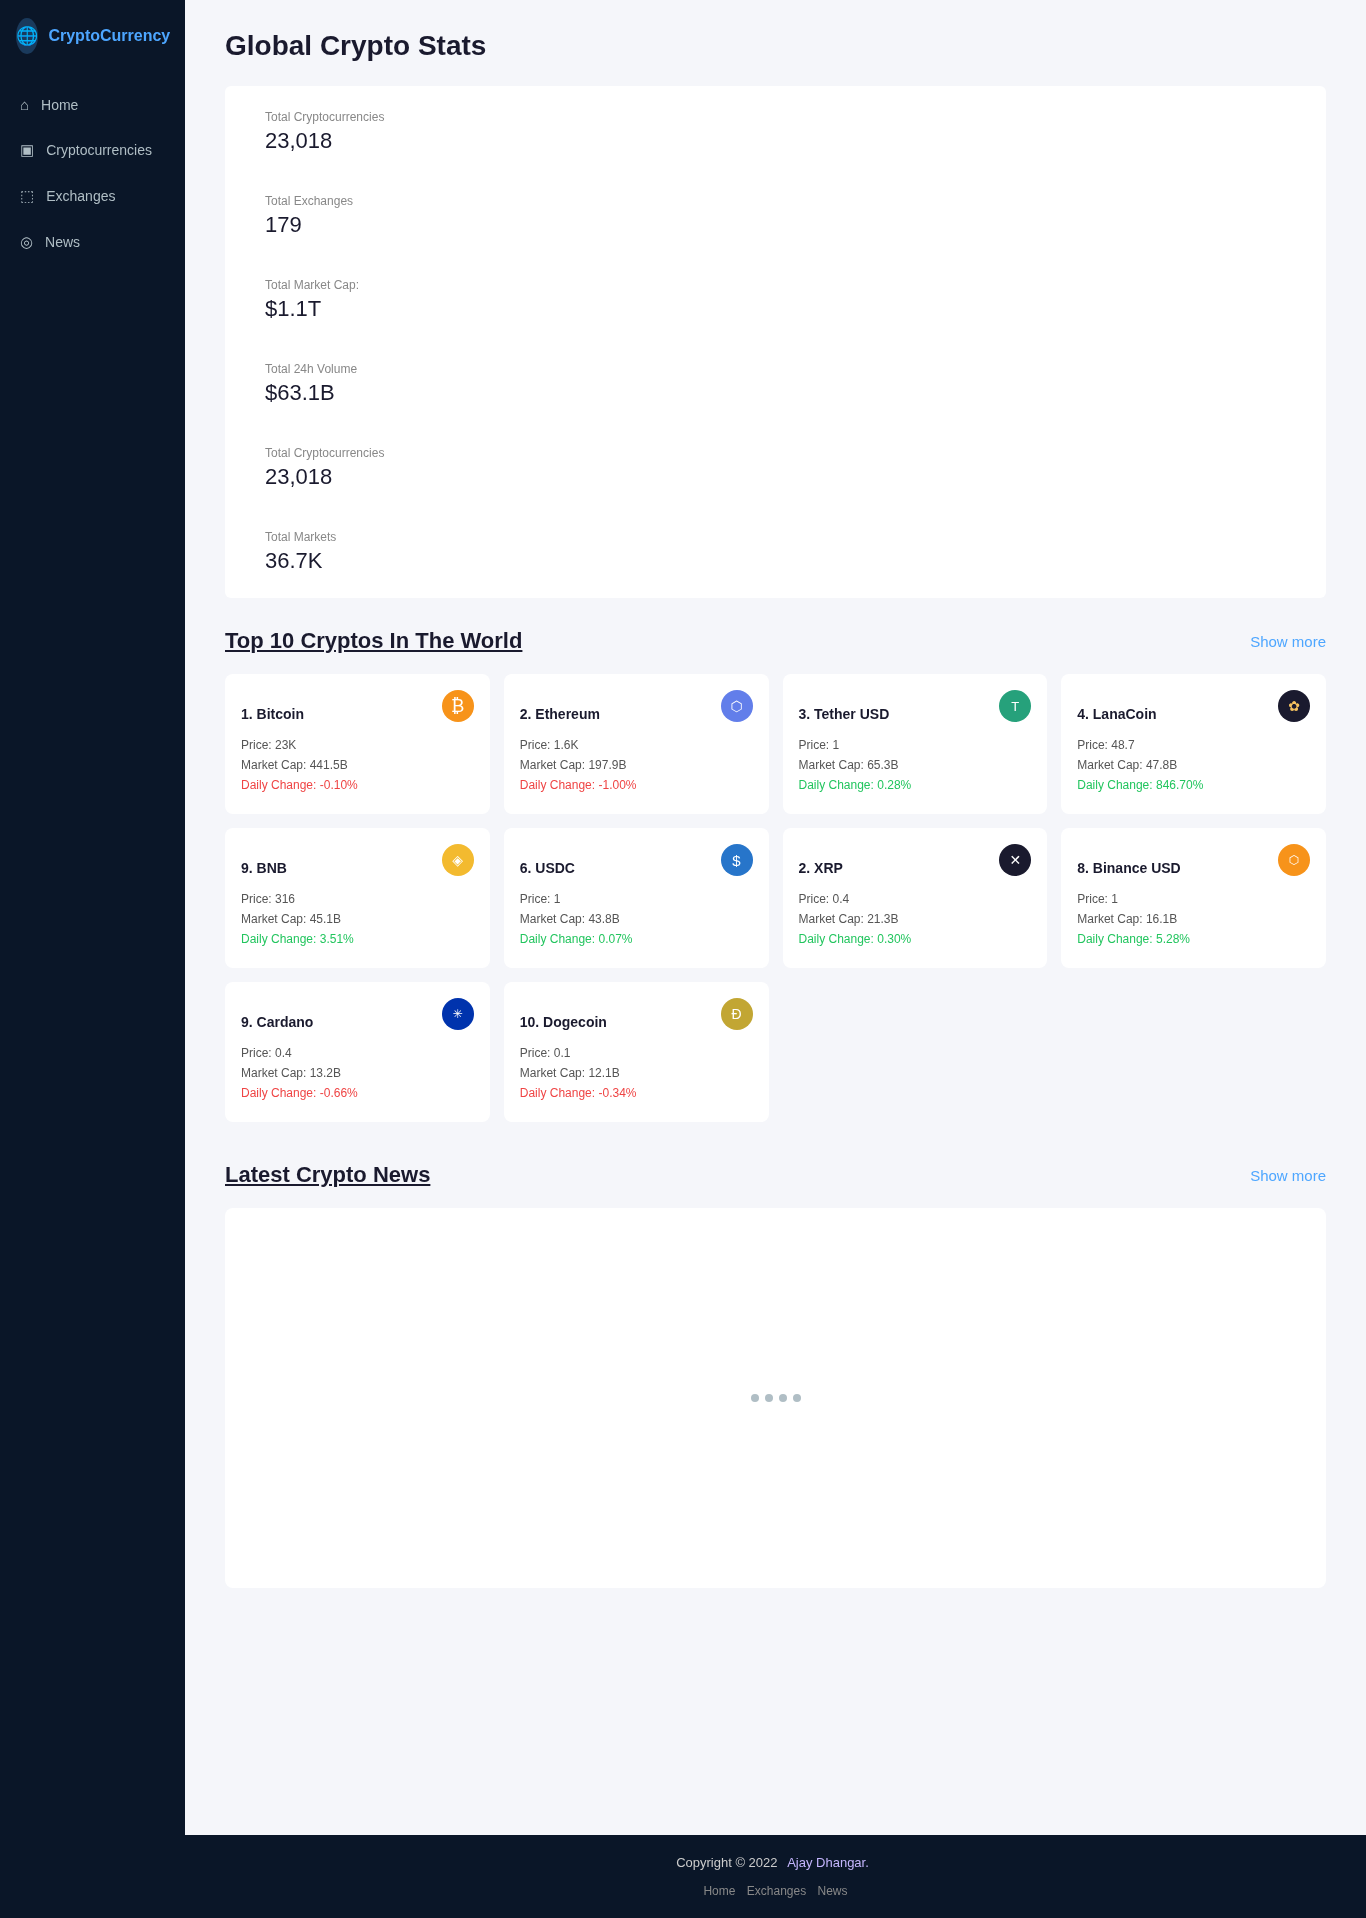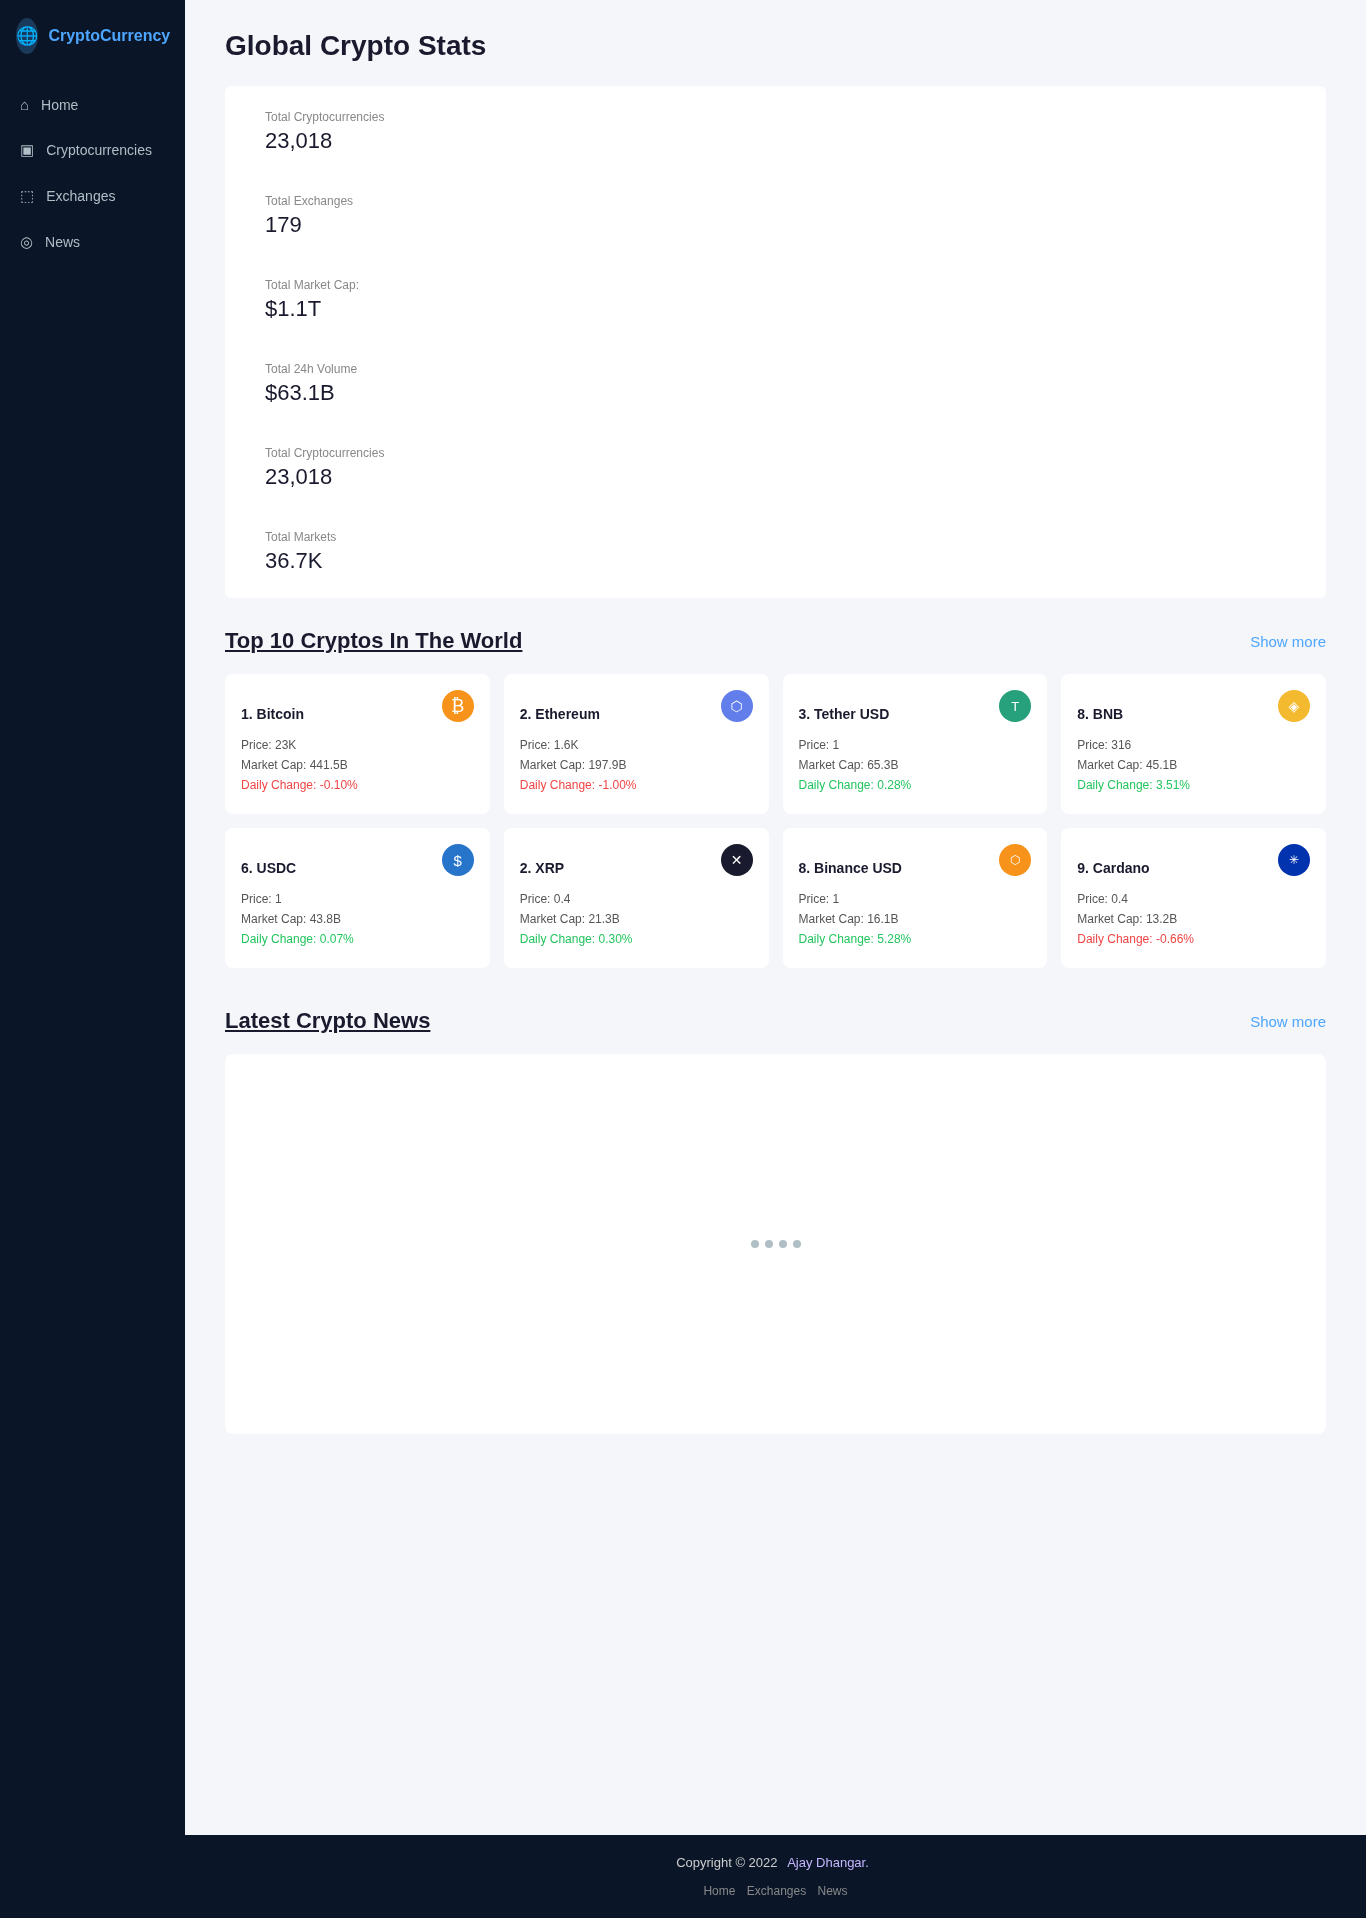--- a/index.html
+++ b/index.html
@@ -304,21 +304,30 @@
       <div class="crypto-card-header">
         <span class="crypto-name">3. Tether USD</span>
         <div class="crypto-icon icon-usdt">T</div>
       </div>
       <div class="crypto-stat">Price: 1</div>
       <div class="crypto-stat">Market Cap: 65.3B</div>
       <div class="crypto-stat positive">Daily Change: 0.28%</div>
     </div>
           <div class="crypto-card">
       <div class="crypto-card-header">
-        <span class="crypto-name">8. BNB</span>
+        <span class="crypto-name">4. LanaCoin</span>
+        <div class="crypto-icon icon-lana">✿</div>
+      </div>
+      <div class="crypto-stat">Price: 48.7</div>
+      <div class="crypto-stat">Market Cap: 47.8B</div>
+      <div class="crypto-stat positive">Daily Change: 846.70%</div>
+    </div>
+          <div class="crypto-card">
+      <div class="crypto-card-header">
+        <span class="crypto-name">9. BNB</span>
         <div class="crypto-icon icon-bnb">◈</div>
       </div>
       <div class="crypto-stat">Price: 316</div>
       <div class="crypto-stat">Market Cap: 45.1B</div>
       <div class="crypto-stat positive">Daily Change: 3.51%</div>
     </div>
           <div class="crypto-card">
       <div class="crypto-card-header">
         <span class="crypto-name">6. USDC</span>
         <div class="crypto-icon icon-usdc">$</div>
@@ -346,20 +355,29 @@
       <div class="crypto-stat positive">Daily Change: 5.28%</div>
     </div>
           <div class="crypto-card">
       <div class="crypto-card-header">
         <span class="crypto-name">9. Cardano</span>
         <div class="crypto-icon icon-ada">✳</div>
       </div>
       <div class="crypto-stat">Price: 0.4</div>
       <div class="crypto-stat">Market Cap: 13.2B</div>
       <div class="crypto-stat negative">Daily Change: -0.66%</div>
+    </div>
+          <div class="crypto-card">
+      <div class="crypto-card-header">
+        <span class="crypto-name">10. Dogecoin</span>
+        <div class="crypto-icon icon-doge">Ð</div>
+      </div>
+      <div class="crypto-stat">Price: 0.1</div>
+      <div class="crypto-stat">Market Cap: 12.1B</div>
+      <div class="crypto-stat negative">Daily Change: -0.34%</div>
     </div>
         </div>
 
       <div class="news-section">
         <div class="section-header">
           <h2 class="section-title">Latest Crypto News</h2>
           <a class="show-more">Show more</a>
         </div>
         <div class="news-loading">
           <div class="loading-dots">

